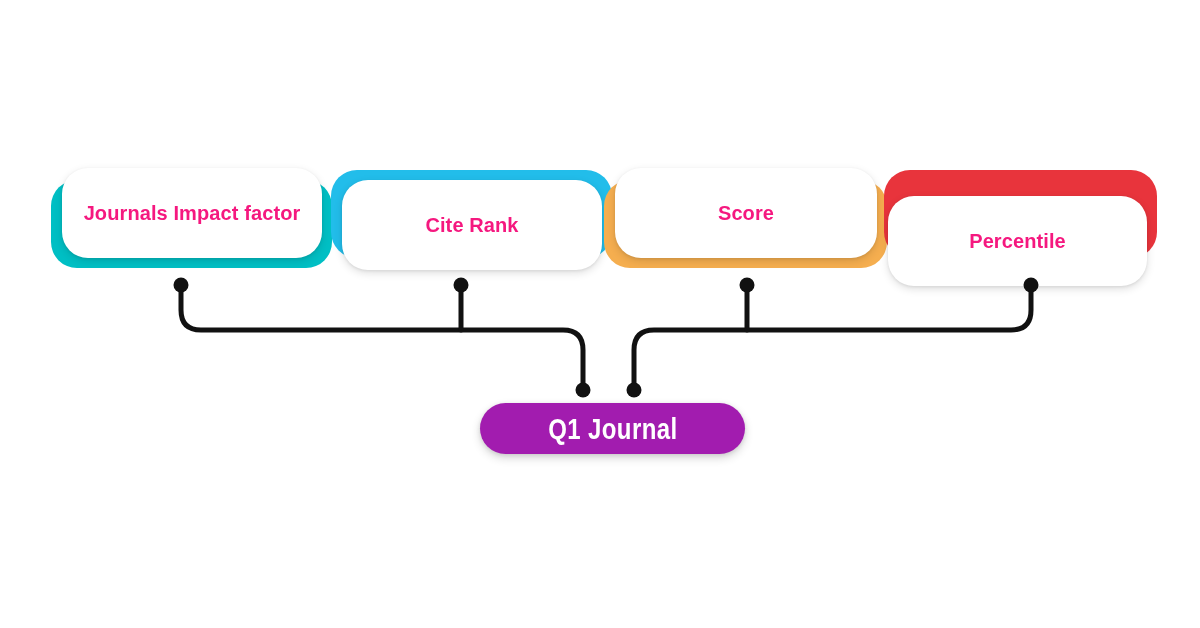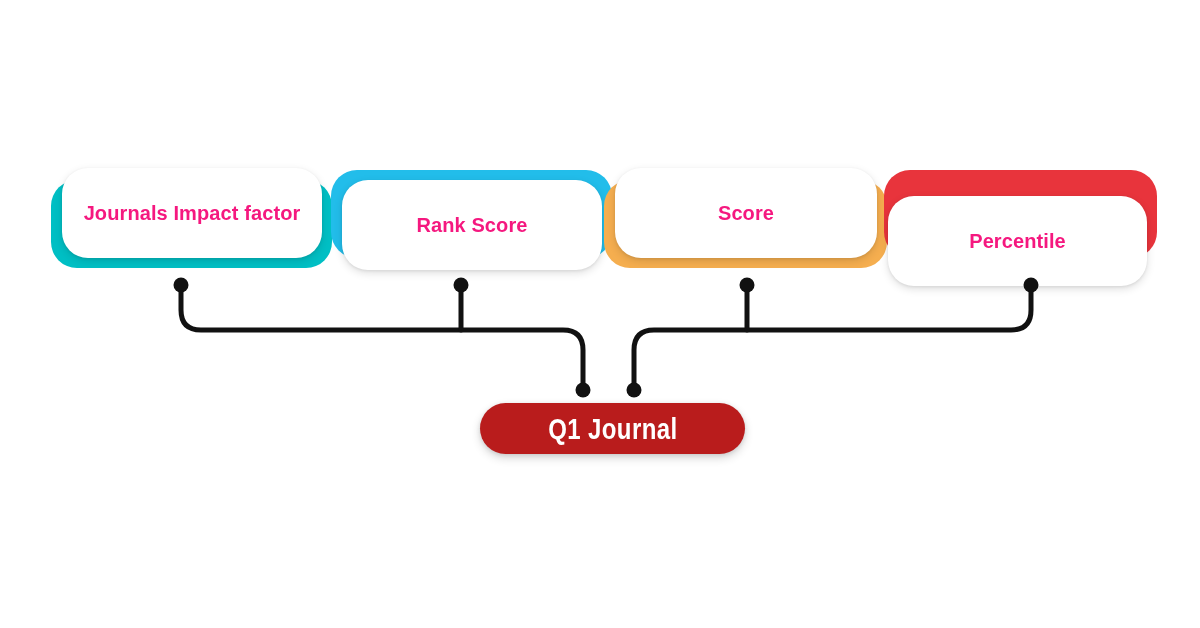--- a/index.html
+++ b/index.html
@@ -62,21 +62,21 @@
   <div class="card-group" style="left:0px;top:0px;">
     <div class="backing" style="left:51px;top:180px;width:281px;height:88px;background:#00BFC4;"></div>
     <div class="face" style="left:62px;top:168px;width:260px;height:90px;">
       <span class="card-label">Journals Impact factor</span>
     </div>
   </div>
 
   <div class="card-group" style="left:0px;top:0px;">
     <div class="backing" style="left:331px;top:170px;width:281px;height:88px;background:#22BDEA;"></div>
     <div class="face" style="left:342px;top:180px;width:260px;height:90px;">
-      <span class="card-label">Rank Score</span>
+      <span class="card-label">Cite Rank</span>
     </div>
   </div>
 
   <div class="card-group" style="left:0px;top:0px;">
     <div class="backing" style="left:604px;top:180px;width:283px;height:88px;background:#F5AE4F;"></div>
     <div class="face" style="left:615px;top:168px;width:262px;height:90px;">
       <span class="card-label">Score</span>
     </div>
   </div>
 
@@ -101,17 +101,17 @@
     <g fill="#111111">
       <circle cx="181" cy="285" r="7.5"></circle>
       <circle cx="461" cy="285" r="7.5"></circle>
       <circle cx="747" cy="285" r="7.5"></circle>
       <circle cx="1031" cy="285" r="7.5"></circle>
       <circle cx="583" cy="390" r="7.5"></circle>
       <circle cx="634" cy="390" r="7.5"></circle>
     </g>
   </svg>
 
-  <div class="pill" style="left:480px;top:403px;width:265px;height:51px;background:#b91c1c;">
+  <div class="pill" style="left:480px;top:403px;width:265px;height:51px;background:#a21caf;">
     <span class="pill-label">Q1 Journal</span>
   </div>
 
 </div>
 
 </body></html>

